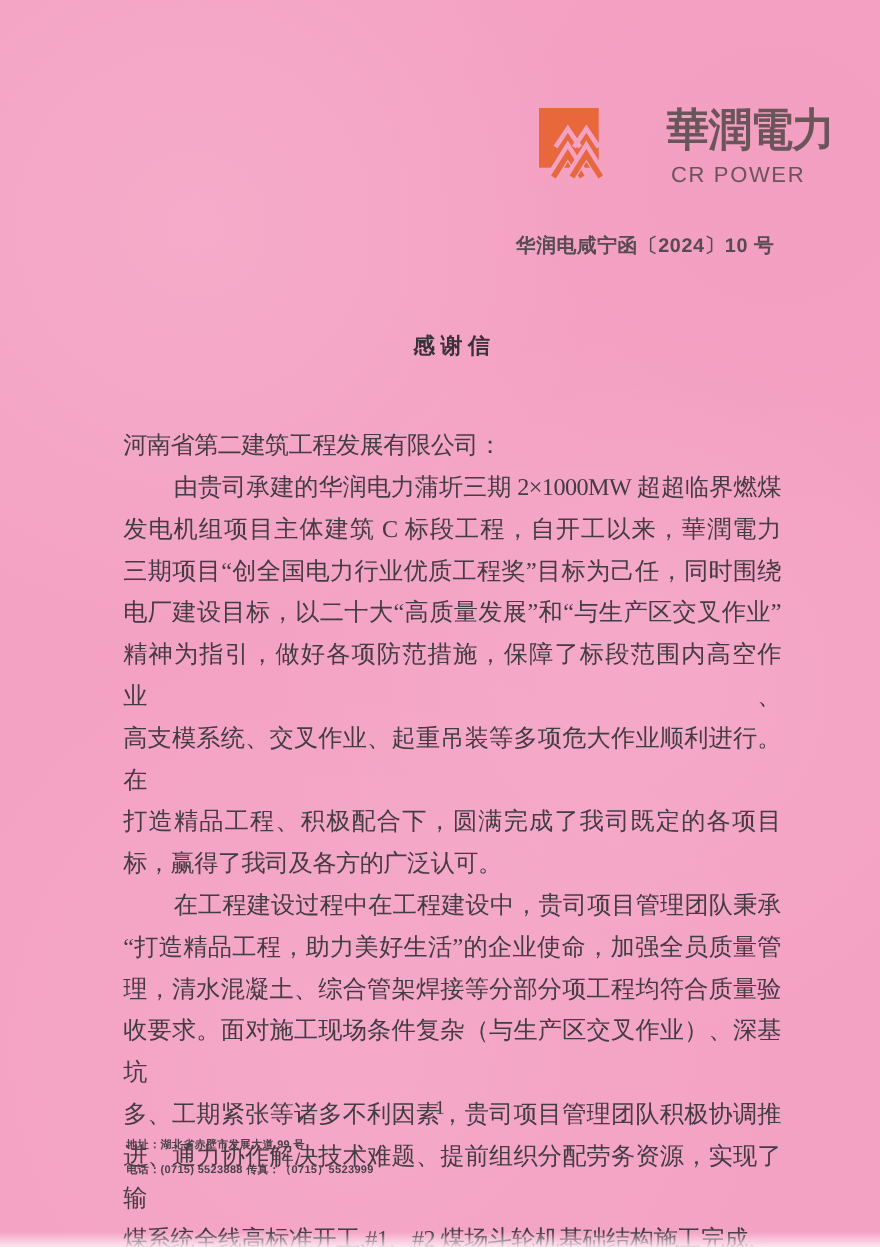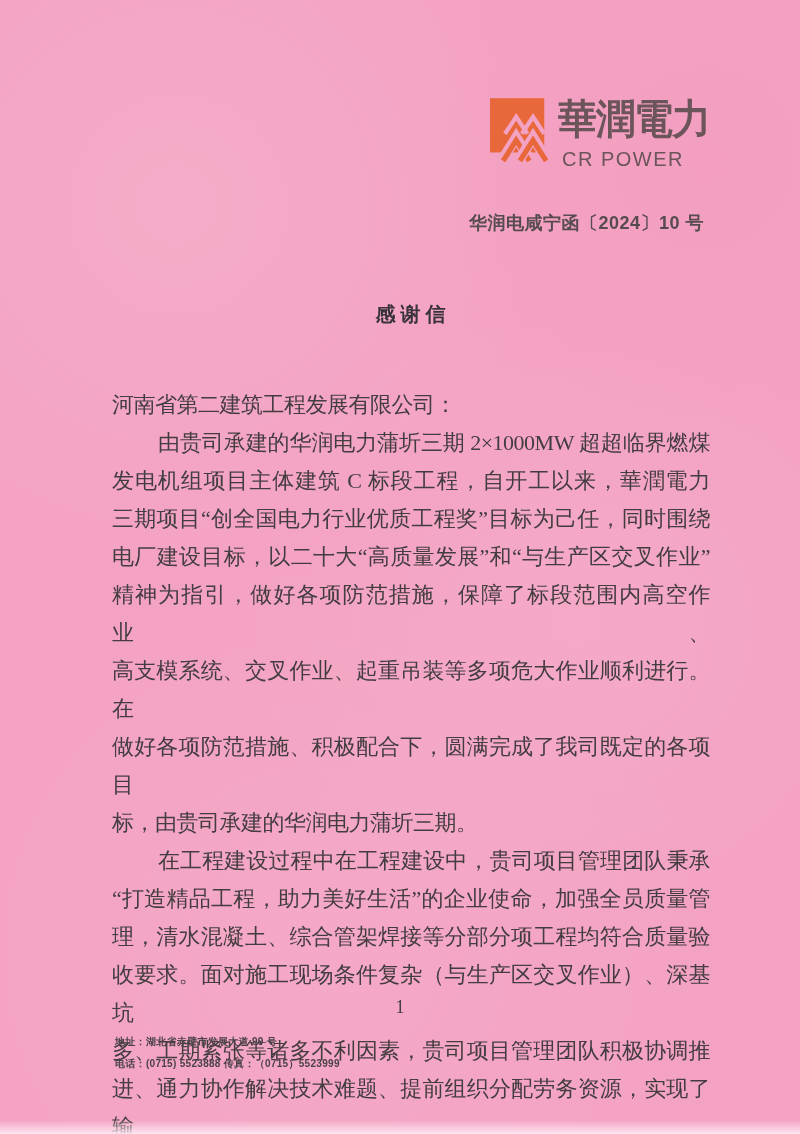--- a/index.html
+++ b/index.html
@@ -33,21 +33,21 @@
   .page::after{
     content:"";position:absolute;left:0;right:0;bottom:0;height:14px;pointer-events:none;
     background:linear-gradient(to bottom, rgba(255,240,246,0), rgba(255,238,245,.9));
   }
 
   .logo-block{
     position:absolute;left:490px;top:96px;
     display:flex;align-items:flex-start;gap:10px;
   }
   .logo-mark{display:block;flex:0 0 auto;}
-  .logo-texts{display:flex;flex-direction:column;}
+  .logo-texts{display:flex;flex-direction:column;margin-left:48px;}
   .logo-cn{
     font-family:"Liberation Serif", serif;
     font-weight:bold;
     font-size:39px;line-height:46px;
     letter-spacing:-1px;
     color:var(--logo_text);
     transform:scaleY(1.05);
   }
   .logo-en{
     font-family:"Liberation Sans", sans-serif;
@@ -136,22 +136,22 @@
   <h1 class="letter-title">感谢信</h1>
 
   <main class="letter-body">
     <div class="line">河南省第二建筑工程发展有限公司：</div>
     <div class="line indent fill">由贵司承建的华润电力蒲圻三期 2×1000MW 超超临界燃煤</div>
     <div class="line fill">发电机组项目主体建筑 C 标段工程，自开工以来，華潤電力</div>
     <div class="line fill">三期项目“创全国电力行业优质工程奖”目标为己任，同时围绕</div>
     <div class="line fill">电厂建设目标，以二十大“高质量发展”和“与生产区交叉作业”</div>
     <div class="line fill">精神为指引，做好各项防范措施，保障了标段范围内高空作业、</div>
     <div class="line fill">高支模系统、交叉作业、起重吊装等多项危大作业顺利进行。在</div>
-    <div class="line fill">做好各项防范措施、积极配合下，圆满完成了我司既定的各项目</div>
-    <div class="line">标，由贵司承建的华润电力蒲圻三期。</div>
+    <div class="line fill">打造精品工程、积极配合下，圆满完成了我司既定的各项目</div>
+    <div class="line">标，赢得了我司及各方的广泛认可。</div>
     <div class="line indent fill">在工程建设过程中在工程建设中，贵司项目管理团队秉承</div>
     <div class="line fill">“打造精品工程，助力美好生活”的企业使命，加强全员质量管</div>
     <div class="line fill">理，清水混凝土、综合管架焊接等分部分项工程均符合质量验</div>
     <div class="line fill">收要求。面对施工现场条件复杂（与生产区交叉作业）、深基坑</div>
     <div class="line fill">多、工期紧张等诸多不利因素，贵司项目管理团队积极协调推</div>
     <div class="line fill">进、通力协作解决技术难题、提前组织分配劳务资源，实现了输</div>
     <div class="line">煤系统全线高标准开工,#1、#2 煤场斗轮机基础结构施工完成、</div>
   </main>
 
   <div class="page-number">1</div>

